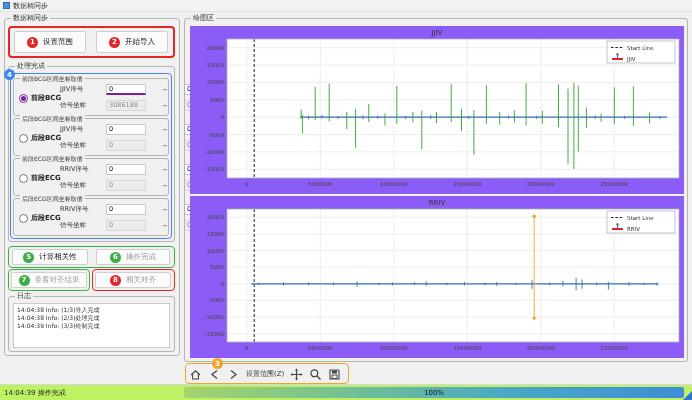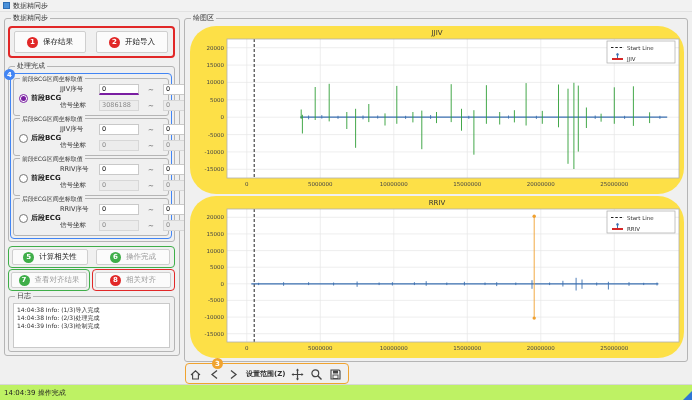--- a/index.html
+++ b/index.html
@@ -15,32 +15,32 @@
   .badge { width:11px; height:11px; border-radius:50%; color:#fff; font-size:7px; font-weight:bold; display:flex; align-items:center; justify-content:center; flex:0 0 auto; }
   .badge.abs { position:absolute; z-index:5; }
   .btn { position:absolute; background:#fbfbfb; border:1px solid #cfcfcf; border-radius:2px; font-size:7.5px; color:#111; display:flex; align-items:center; justify-content:center; gap:5px; cursor:default; }
   .btn.disabled { color:#9b9b9b; }
   .section { position:absolute; border:1px solid #b5b5b5; border-radius:3px; background:#f0f0f0; }
   .radio-wrap { position:absolute; left:5px; top:14px; display:flex; align-items:flex-end; gap:3px; }
   .radio { width:9px; height:9px; border:1px solid #777; border-radius:50%; background:#fff; display:flex; align-items:center; justify-content:center; }
   .radio.checked { border-color:#7a1fa2; }
   .radio .dot { width:5px; height:5px; border-radius:50%; background:#7a1fa2; }
   .radio-label { font-size:7px; color:#222; font-weight:bold; white-space:nowrap; }
-  .prow { position:absolute; left:46px; display:flex; align-items:center; gap:7px; }
+  .prow { position:absolute; left:46px; display:flex; align-items:center; gap:14px; }
   .prow .plabel { width:32px; font-size:6.5px; color:#333; white-space:nowrap; }
   .field { height:11px; background:#fff; border:1px solid #c9c9c9; font-size:6.5px; color:#111; padding:0 2px; line-height:9px; overflow:hidden; }
   .field.f1 { width:40px; }
   .field.f2 { width:22px; }
   .field.disabled { background:#ececec; color:#8a8a8a; border-color:#d7d7d7; }
   .field.focus { border-bottom:2px solid #7a1fa2; }
   .tilde { font-size:7px; color:#444; padding:0 2px; }
   #log-box { position:absolute; left:4px; top:6px; width:157px; height:45px; background:#fff; border:1px solid #c9c9c9; padding:2px 3px; }
   #log-box .log-line { font-size:6px; color:#333; line-height:8px; white-space:nowrap; }
-  .figure { position:absolute; background:#fde047;border-radius:26px; }
-  #toolbar { position:absolute; left:189px; top:366px; height:16px; display:flex; align-items:center; gap:6px;font-weight:bold; }
+  .figure { position:absolute; background:#8b5cf6; }
+  #toolbar { position:absolute; left:189px; top:366px; height:16px; display:flex; align-items:center; gap:6px; }
   .tool-icon { width:13px; height:13px; display:flex; align-items:center; justify-content:center; }
   #range-label { font-size:7px; color:#333; white-space:nowrap; }
   #statusbar { position:absolute; left:0; top:384px; width:692px; height:16px; border-top:1px solid #d8d8d8; background:#bef264; }
   #status-text { position:absolute; left:4px; top:3px; font-size:7px; color:#222; white-space:nowrap; }
   #progress { position:absolute; left:184px; top:2px; width:500px; height:11px; border-radius:2px;
               background:linear-gradient(90deg,#a6d36a 0%,#6fbf96 35%,#49a8c4 65%,#3e8ed6 100%);
               display:flex; align-items:center; justify-content:center; }
   #progress span { font-size:7px; color:#103; color:#112; }
   #resize-grip { position:absolute; right:0; bottom:0; width:0; height:0; border-left:9px solid transparent; border-bottom:9px solid #2e75d4; }
   svg text { font-family:"DejaVu Sans","Liberation Sans",sans-serif; }
@@ -54,21 +54,21 @@
 </div>
 
 <div class="groupbox" style="left:4px; top:18px; width:176px; height:338px;">
   <span class="gb-label">数据精同步</span>
 </div>
 
 <div class="ann" style="left:8px; top:26px; width:167px; height:32px; border:2px solid #e12727;"></div>
 <div id="import-buttons">
     <div class="btn" style="left:14px; top:31px; width:72px; height:22px;">
       <span class="badge" style="background:#e12727;">1</span>
-      <span>保存结果</span>
+      <span>设置范围</span>
     </div>
     <div class="btn" style="left:96px; top:31px; width:72px; height:22px;">
       <span class="badge" style="background:#e12727;">2</span>
       <span>开始导入</span>
     </div>
   </div>
 
 <div class="groupbox" style="left:8px; top:66px; width:167px; height:176px;">
   <span class="gb-label">处理完成</span>
 </div>
@@ -378,14 +378,17 @@
     <svg width="13" height="13" viewBox="0 0 13 13">
         <path d="M2 2 H10 L11 3 V11 H2 Z" fill="none" stroke="#444" stroke-width="1.1"></path>
         <rect x="4" y="2.5" width="5" height="3" fill="#444"></rect>
         <rect x="4" y="7" width="5" height="3.5" fill="none" stroke="#444" stroke-width="0.9"></rect>
       </svg>
   </span>
 </div>
 
 <div id="statusbar">
   <span id="status-text">14:04:39 操作完成</span>
+  <div id="progress">
+    <span>100%</span>
+  </div>
 </div>
 <div id="resize-grip"></div>
 
 </body></html>

